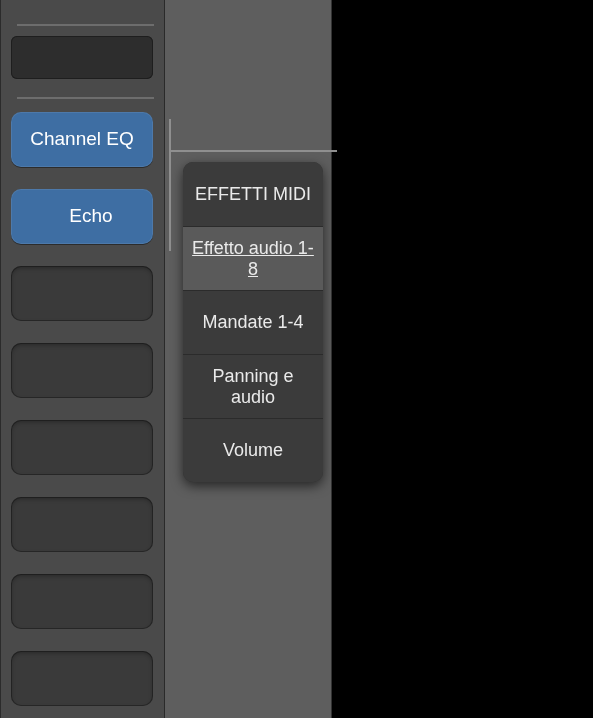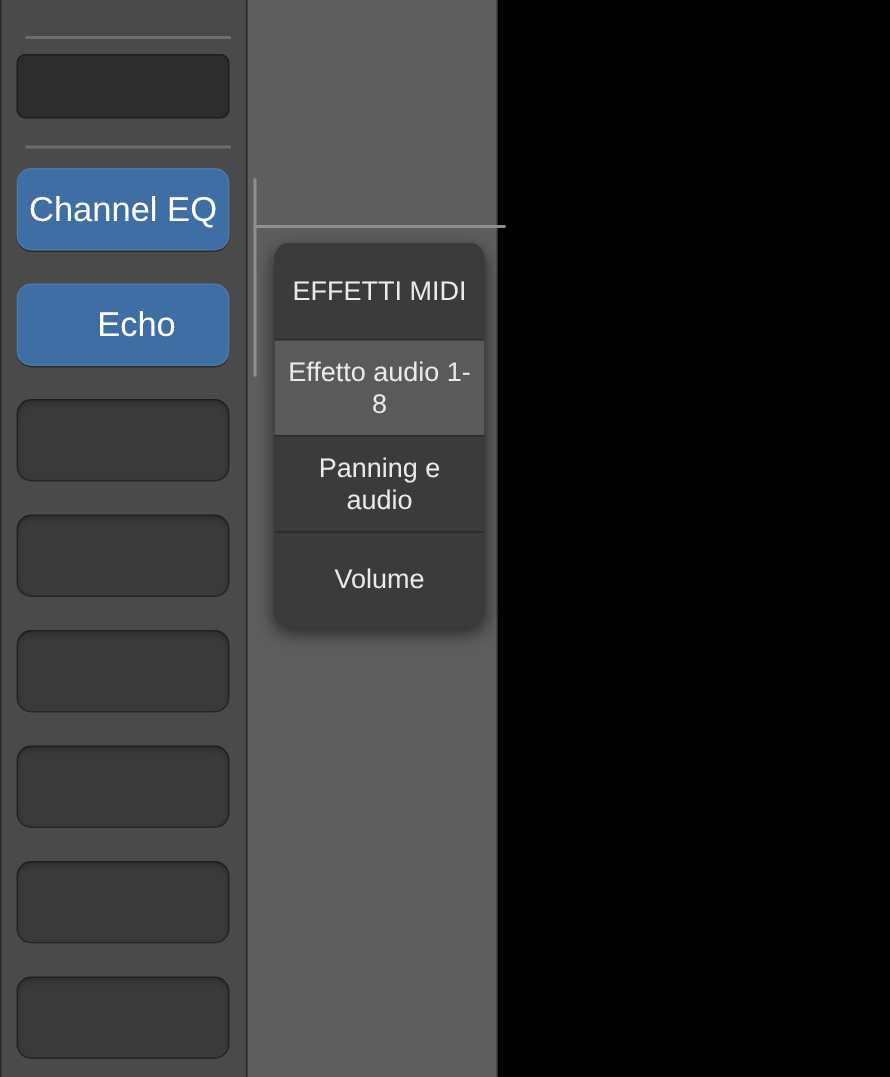--- a/index.html
+++ b/index.html
@@ -49,21 +49,21 @@
 
   .slot {
     position: absolute;
     left: 10px;
     width: 142px;
     height: 55px;
     border-radius: 10px;
     display: flex;
     align-items: center;
     justify-content: center;
-    font-size: 23px;
+    font-size: 19px;
     color: #fff;
     text-align: center;
     line-height: 1.1;
     padding: 0 6px;
     box-sizing: border-box;
   }
   .slot.active {
     background: #3e6ea3;
     box-shadow: inset 0 0 0 1px rgba(255,255,255,0.08), 0 1px 0 rgba(0,0,0,0.4);
   }
@@ -123,20 +123,21 @@
     line-height: 1.15;
     padding: 6px 8px;
     box-sizing: border-box;
     border-top: 1px solid #2b2b2b;
     background: #3b3b3b;
     cursor: pointer;
   }
   .menu-item:first-child { border-top: none; }
   .menu-item.selected {
     background: #5a5a5a;
+    text-decoration: underline;
   }
 </style>
 </head>
 <body>
 
 <div class="stage">
 
   <div class="mid-col"></div>
 
   <div class="callout-v"></div>
@@ -174,20 +175,23 @@
   </div>
 
   <div class="menu">
     <div class="menu-item">
       <span>EFFETTI MIDI</span>
     </div>
     <div class="menu-item selected">
       <span>Effetto audio 1-8</span>
     </div>
     <div class="menu-item">
+      <span>Mandate 1-4</span>
+    </div>
+    <div class="menu-item">
       <span>Panning e audio</span>
     </div>
     <div class="menu-item">
       <span>Volume</span>
     </div>
   </div>
 
 </div>
 
 </body></html>

